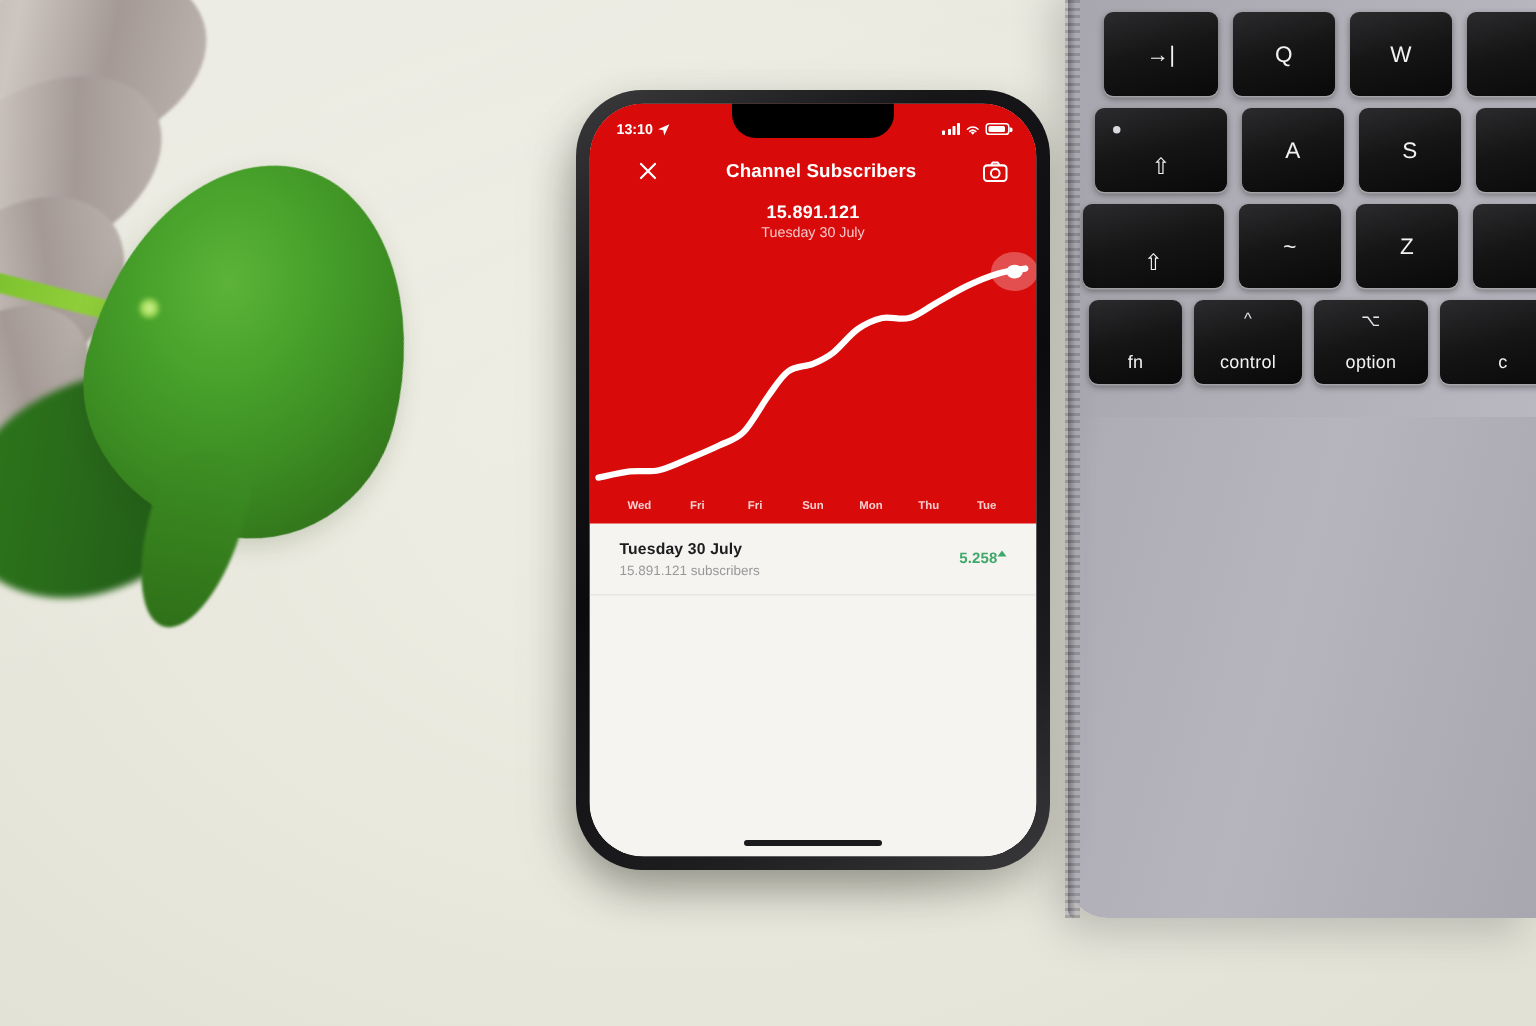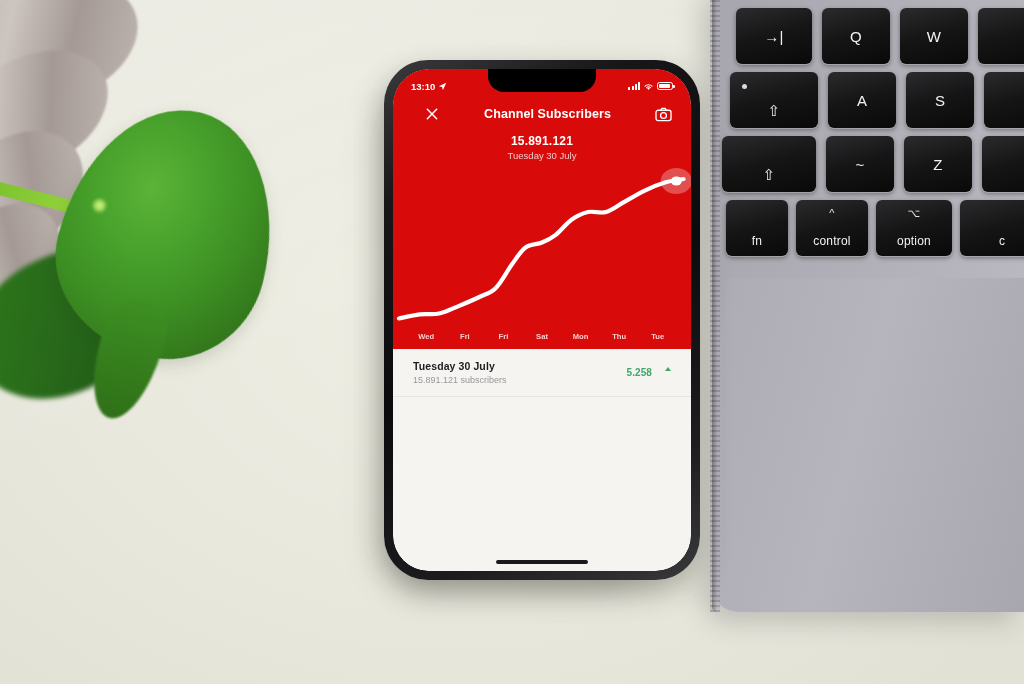--- a/index.html
+++ b/index.html
@@ -220,21 +220,21 @@
   
   #list { flex: 1; background: #f5f4f1; overflow: hidden; }
   .row {
     display: flex; align-items: center; justify-content: space-between;
     padding: 11px 20px 11px 20px;
     border-bottom: 1px solid #e7e6e2;
   }
   .row-left { display: flex; flex-direction: column; gap: 3px; }
   .row-title { font-size: 10.5px; font-weight: bold; color: #1d1d1f; letter-spacing: .1px; }
   .row-sub { font-size: 9px; color: #98979a; }
-  .row-right { display: flex; align-items: flex-start; gap: 13px; margin-left: 40px; }
+  .row-right { display: flex; align-items: flex-start; gap: 0; margin-left: 40px; }
   .row-delta { font-size: 10px; font-weight: bold; color: #3fa86a; letter-spacing: .1px; }
   .tri-up {
     width: 0; height: 0;
     border-left: 3px solid transparent;
     border-right: 3px solid transparent;
     border-bottom: 4.4px solid #3fa86a;
   }
   #home-indicator {
     position: absolute; bottom: 7px; left: 50%; transform: translateX(-50%);
     width: 92px; height: 4px; background: #1a1a1c; border-radius: 3px;
@@ -378,21 +378,21 @@
             <path id="chart-line" fill="none" stroke="#ffffff" stroke-width="4.2" stroke-linecap="round" stroke-linejoin="round" vector-effect="non-scaling-stroke" d="M 4.96 153.45 C 7.85 152.76, 16.74 150.15, 22.32 149.33 C 27.90 148.50, 33.07 149.88, 38.44 148.50 C 43.81 147.13, 48.98 143.82, 54.56 141.07 C 60.14 138.32, 66.75 135.03, 71.92 132.00 C 77.09 128.97, 81.01 128.43, 85.56 122.92 C 90.11 117.42, 95.07 105.74, 99.20 99.00 C 103.33 92.26, 106.23 86.08, 110.36 82.50 C 114.49 78.92, 119.87 79.61, 124.00 77.55 C 128.13 75.49, 131.03 73.97, 135.16 70.13 C 139.29 66.28, 144.25 58.30, 148.80 54.45 C 153.35 50.60, 157.69 48.26, 162.44 47.02 C 167.19 45.79, 172.36 48.67, 177.32 47.02 C 182.28 45.38, 186.83 40.70, 192.20 37.13 C 197.57 33.55, 203.77 28.88, 209.56 25.57 C 215.35 22.27, 221.55 19.25, 226.92 17.32 C 232.29 15.40, 239.32 14.57, 241.80 14.03"></path>
             <circle id="marker-halo" r="13" fill="rgba(255,255,255,.28)" cx="235.80" cy="16.02"></circle>
             <circle id="marker-dot" r="4.6" fill="#ffffff" cx="235.80" cy="16.02"></circle>
           </svg>
         </div>
 
         <div id="day-labels">
           <span>Wed</span>
           <span>Fri</span>
           <span>Fri</span>
-          <span>Sat</span>
+          <span>Sun</span>
           <span>Mon</span>
           <span>Thu</span>
           <span>Tue</span>
         </div>
       </div>
 
       <div id="list">
 
         <div class="row">
           <div class="row-left">

